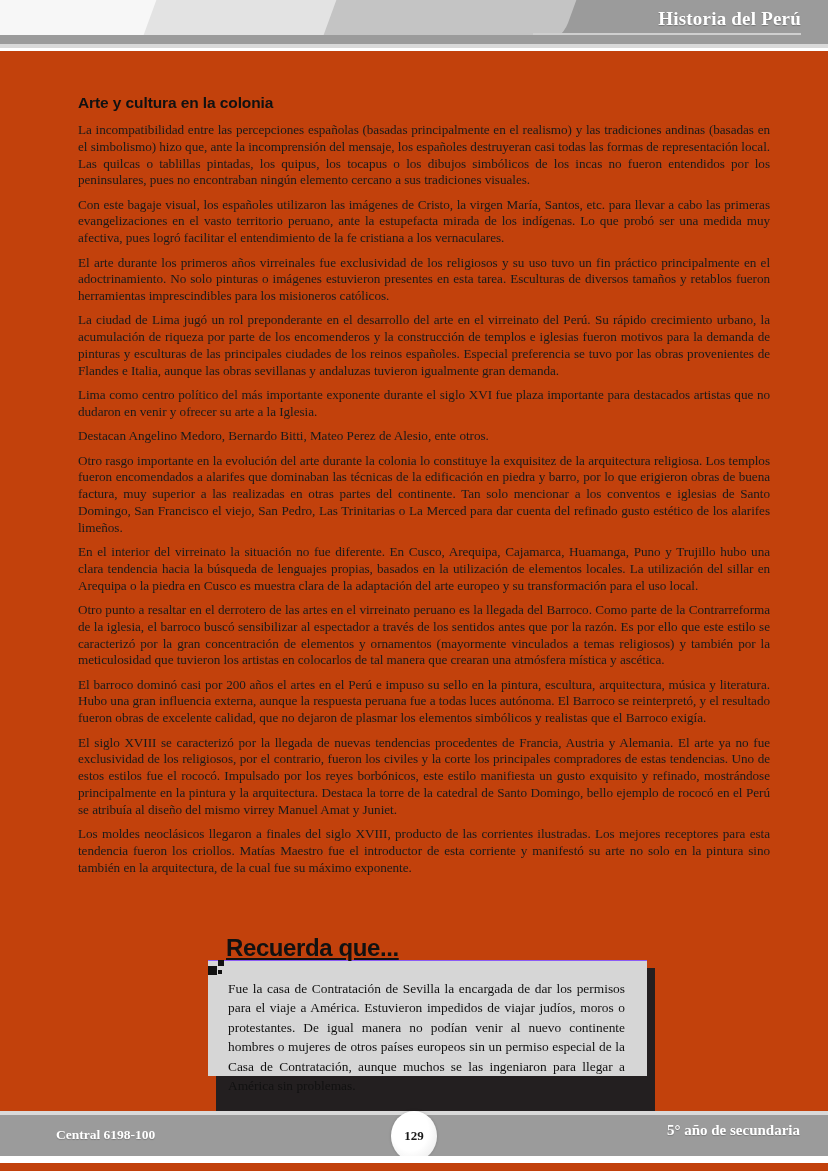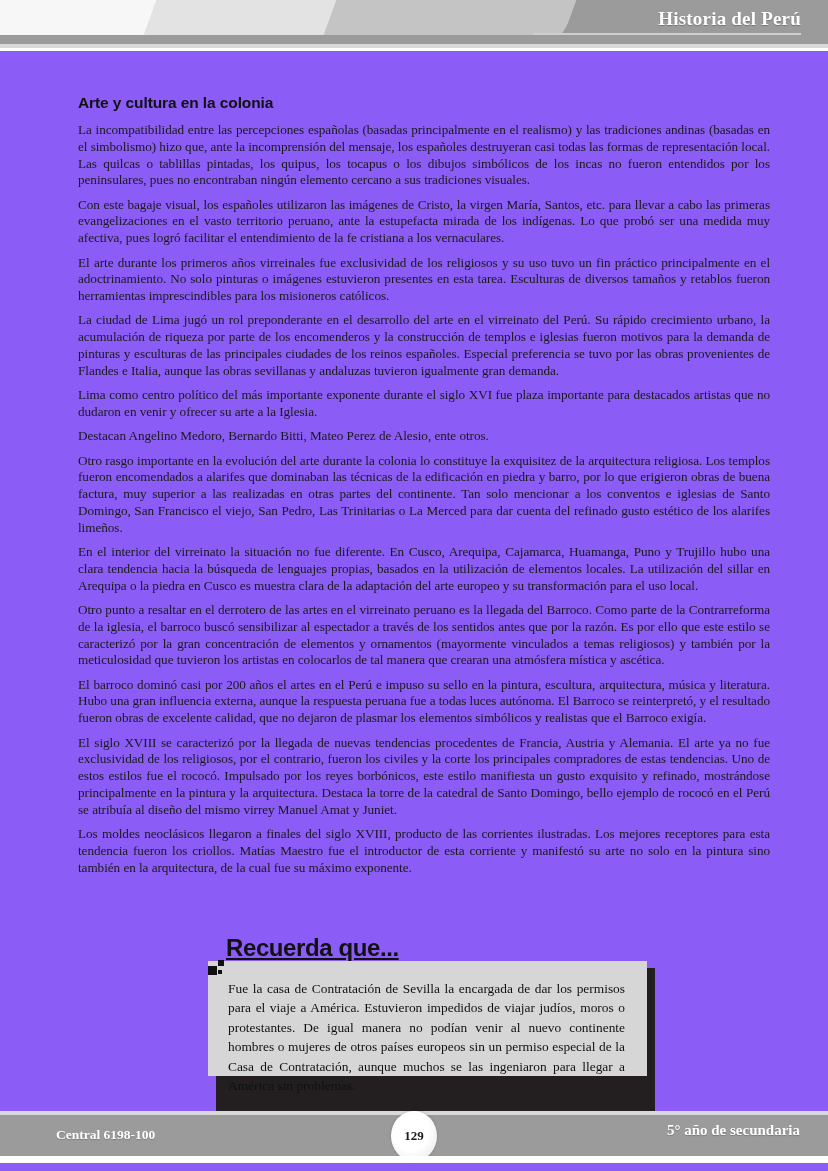--- a/index.html
+++ b/index.html
@@ -9,21 +9,21 @@
     height: 1171px;
     background: #ffffff;
     font-family: "Liberation Serif", serif;
     overflow: hidden;
   }
 
   .page {
     position: relative;
     width: 828px;
     height: 1171px;
-    background: #8b5cf6;
+    background: #c2410c;
   }
 
   
   .header {
     position: absolute;
     top: 0; left: 0;
     width: 828px;
     height: 51px;
     overflow: hidden;
     background: #ffffff;
@@ -178,23 +178,23 @@
     font-size: 13.4px;
     line-height: 19.4px;
     color: #111111;
     text-align: justify;
   }
 
   
   .footer {
     position: absolute;
     left: 0;
-    bottom: 8px;
-    width: 828px;
-    height: 52px;
+    bottom: 0;
+    width: 828px;
+    height: 60px;
   }
   .footer-top-shadow {
     position: absolute;
     top: 0; left: 0;
     width: 828px;
     height: 4px;
     background: #d9d9d9;
   }
   .footer-band {
     position: absolute;

